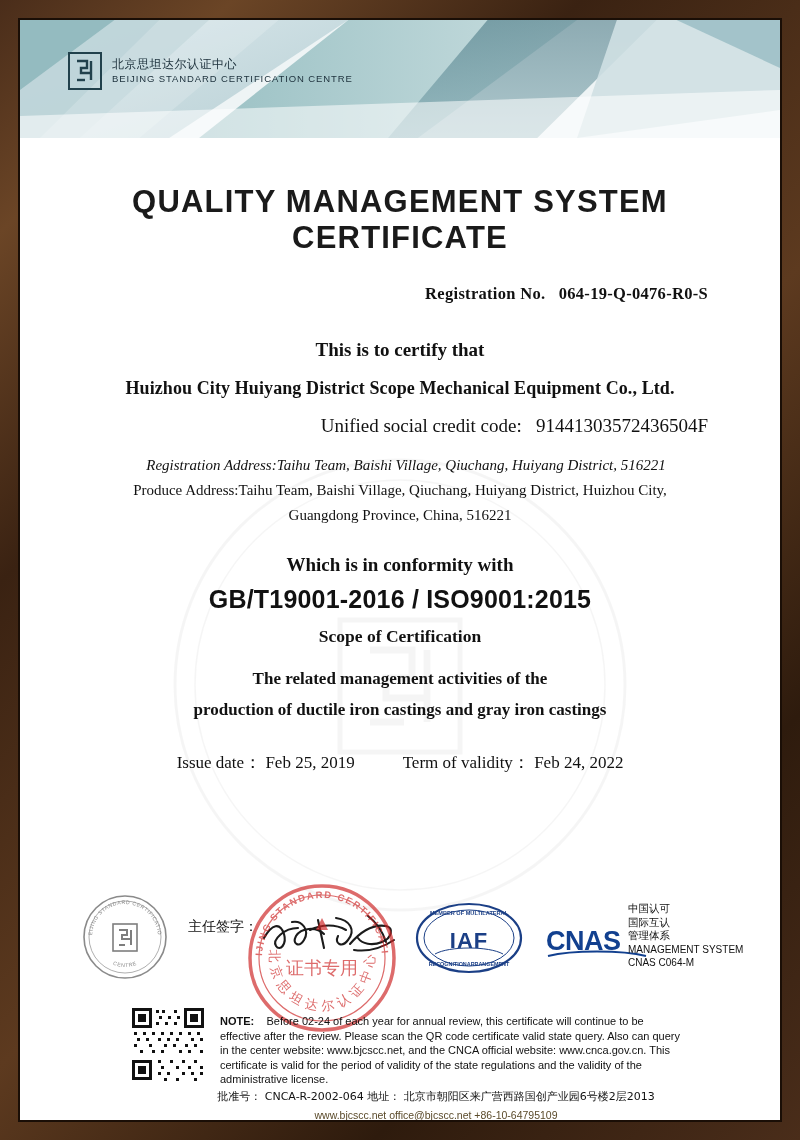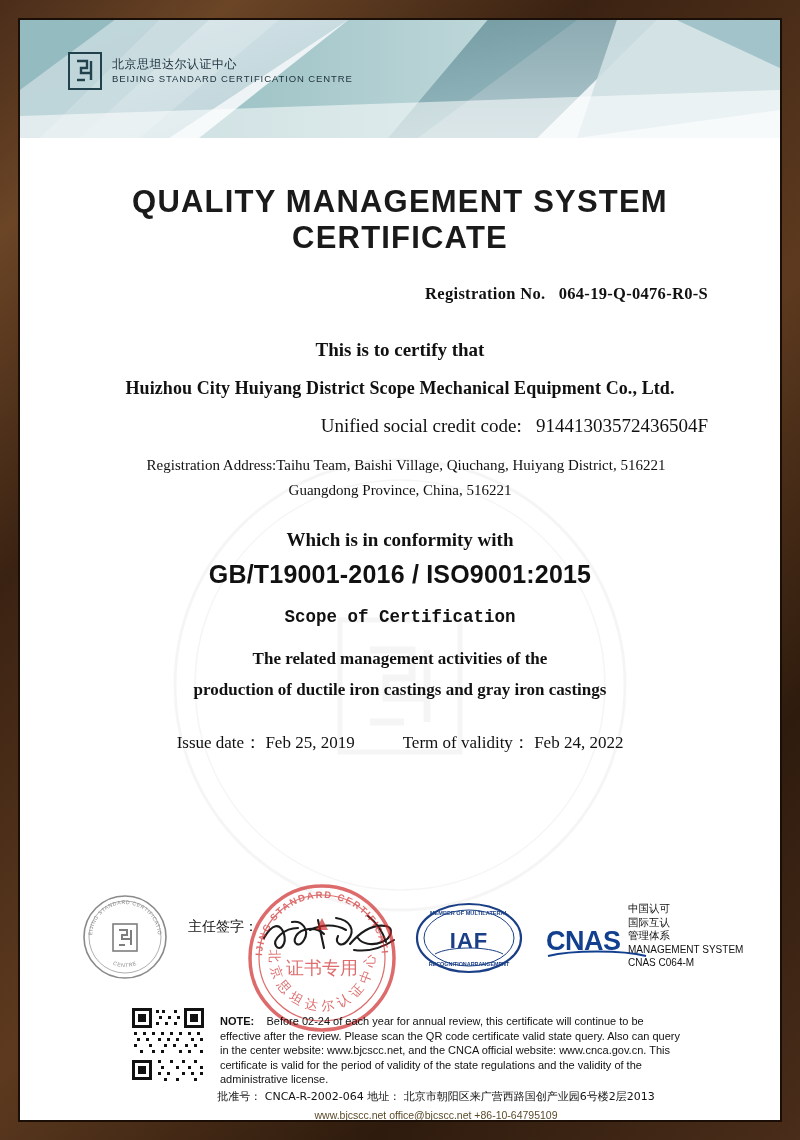--- a/index.html
+++ b/index.html
@@ -122,38 +122,37 @@
     margin-right: 72px;
     text-align: right;
     font-size: 19px;
   }
   .addr-block {
     margin-top: 16px;
     font-size: 15px;
     line-height: 25px;
   }
   .addr-line { display:block; }
-  .addr-line.l1 { padding-left: 12px; }
+  .addr-line.l1 { padding-left: 12px; font-style: italic; }
   .conformity {
     margin-top: 26px;
     font-size: 19px;
     font-weight: bold;
   }
   .standard {
     margin-top: 9px;
     font-family: "Liberation Sans", sans-serif;
     font-size: 25px;
     font-weight: bold;
     letter-spacing: 0.2px;
   }
   .scope-label {
-    margin-top: 18px;
+    margin-top: 12px;
     font-size: 17.5px;
     font-weight: bold;
-    font-family: Liberation Mono, monospace;
   }
   .scope-text {
     margin-top: 16px;
     font-size: 17px;
     font-weight: bold;
     line-height: 31px;
   }
   .dates {
     margin-top: 26px;
     font-size: 17px;
@@ -335,20 +334,21 @@
       <div class="company">Huizhou City Huiyang District Scope Mechanical Equipment Co., Ltd.</div>
 
       <div class="credit">
         <span>Unified social credit code:</span>
         &nbsp;
         <span>91441303572436504F</span>
       </div>
 
       <div class="addr-block">
         <span class="addr-line l1">Registration Address:Taihu Team, Baishi Village, Qiuchang, Huiyang District, 516221</span>
+        <span class="addr-line">Produce Address:Taihu Team, Baishi Village, Qiuchang, Huiyang District, Huizhou City,</span>
         <span class="addr-line">Guangdong Province, China, 516221</span>
       </div>
 
       <div class="conformity">Which is in conformity with</div>
       <div class="standard">GB/T19001-2016 / ISO9001:2015</div>
       <div class="scope-label">Scope of Certification</div>
       <div class="scope-text">
         <div>The related management activities of the</div>
         <div>production of ductile iron castings and gray iron castings</div>
       </div>

